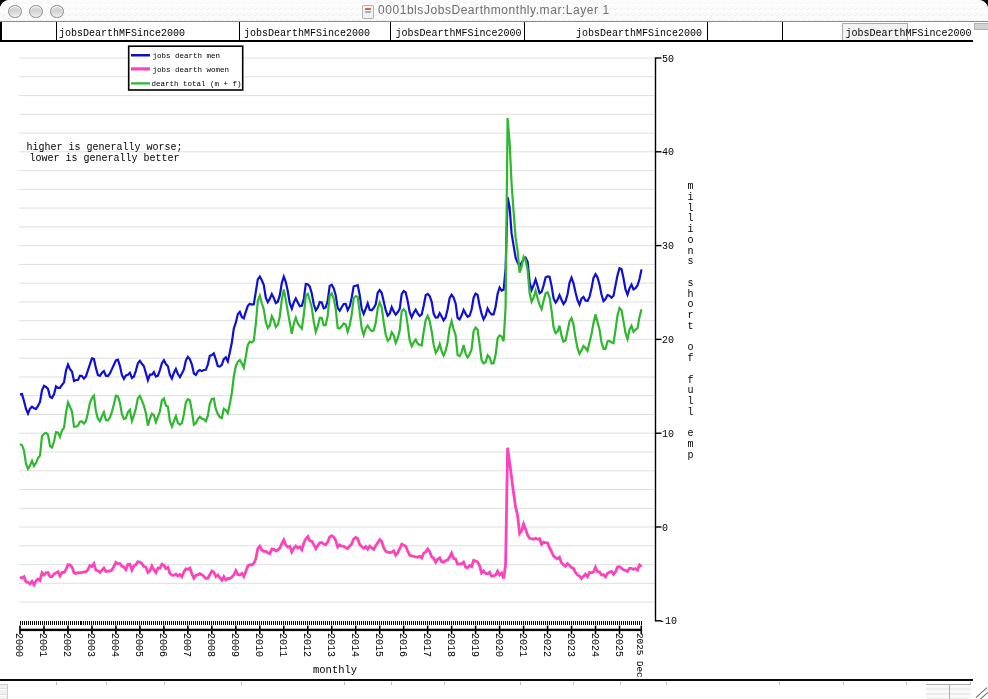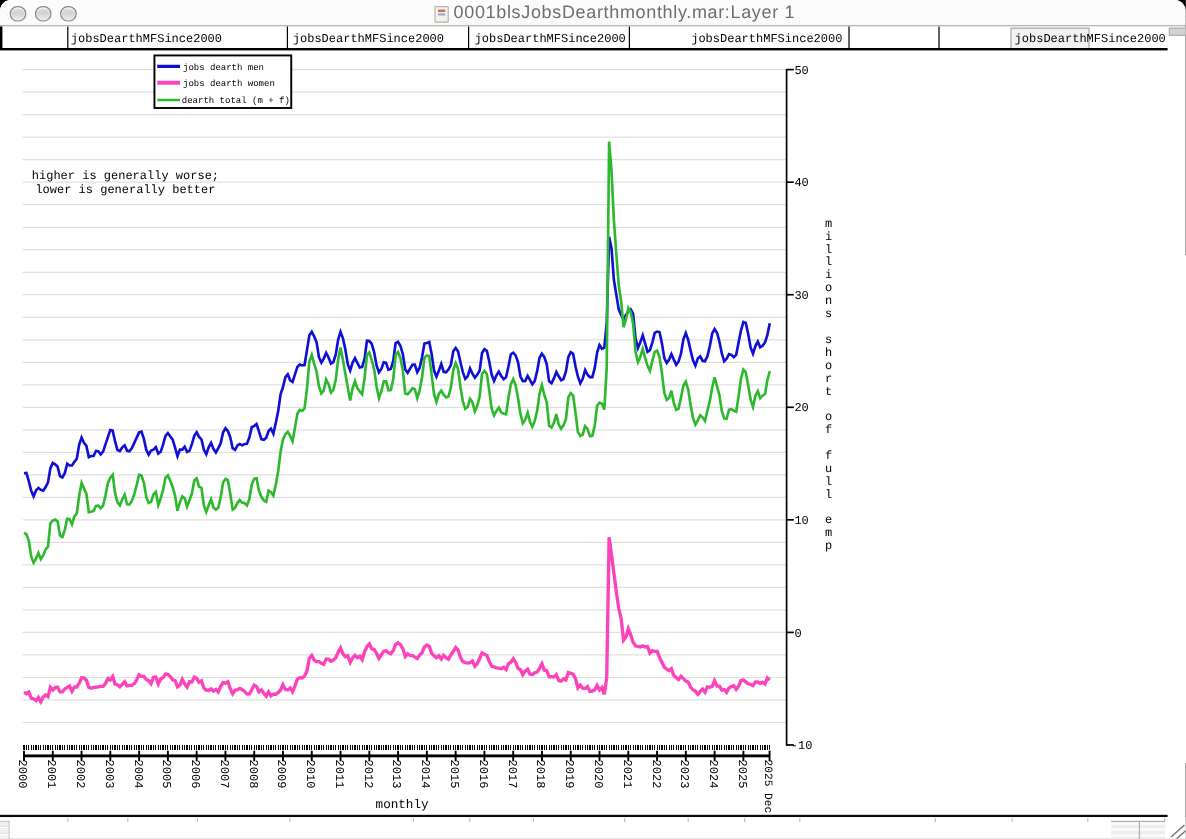--- a/index.html
+++ b/index.html
@@ -1,19 +1,19 @@
 <!DOCTYPE html>
 <html><head><meta charset="utf-8"><style>
 html,body{margin:0;padding:0;width:988px;height:699px;background:#000;overflow:hidden}
 #win{position:absolute;left:0;top:0;width:988px;height:699px;background:#fff;border-radius:9px 9px 0 0;overflow:hidden;font-family:"Liberation Sans",sans-serif}
 #titlebar{position:absolute;left:0;top:0;width:988px;height:21px;background:repeating-radial-gradient(circle at 3px 2px,rgba(255,255,255,0.85) 0 0.7px,rgba(255,255,255,0) 1.6px),repeating-radial-gradient(circle at 1px 5px,rgba(255,255,255,0.7) 0 0.6px,rgba(255,255,255,0) 1.5px),linear-gradient(#f0f0f0,#e8e8e8 55%,#e0e0e0);background-size:6px 6px,6px 6px,auto;border-bottom:1px solid #8b8b8b;border-radius:9px 9px 0 0}
 .orb{position:absolute;top:4.5px;width:11.6px;height:11.6px;border-radius:50%;border:1.3px solid #898989;background:linear-gradient(#dedede,#d2d2d2 45%,#efefef);box-shadow:inset 0 1px 1px rgba(255,255,255,0.9)}
 #ticon{position:absolute;left:362px;top:5px;width:10px;height:12px;background:#f4f1ee;border:1px solid #b9b2aa;border-radius:1px}
 #ticon:after{content:"";position:absolute;left:1.5px;top:2px;width:6px;height:1.5px;background:#cf6a4f;box-shadow:0 3px 0 #9db3c8}
-#ttext{position:absolute;left:378px;top:0;width:260px;height:21px;line-height:21px;font-size:15px;color:#6e6e6e;white-space:nowrap;letter-spacing:0.55px}
+#ttext{position:absolute;left:378px;top:0;width:260px;height:21px;line-height:21px;font-size:12px;color:#6e6e6e;white-space:nowrap;letter-spacing:0.55px}
 #tabrow{position:absolute;left:0;top:22px;width:901px;height:18.5px;background:#fff}
 #tabrow .sep{position:absolute;top:0;width:1.2px;height:18.5px;background:#000}
 #tabrow .lab{position:absolute;top:6px;font-family:"Liberation Mono",monospace;font-size:10px;color:#000;white-space:nowrap}
 #tabunder{position:absolute;left:0;top:40.4px;width:972.5px;height:2.1px;background:#000}
 #cellbox{position:absolute;left:842px;top:0.5px;width:64px;height:16.5px;border:1px solid #a9a9a9;background:#f2f2f2}
 #tabedge{position:absolute;left:0;top:22px;width:1.8px;height:18.5px;background:#000}
 #botline{position:absolute;left:0;top:679.3px;width:973px;height:1.8px;background:#0a0a0a}
 #botstrip{position:absolute;left:0;top:681px;width:988px;height:18px;background:#fff}
 .bt{position:absolute;top:681.5px;width:1px;height:3.5px;background:#bbb}
 #blwidget{position:absolute;left:0;top:684.3px;width:7px;height:14.7px;background:#f1f1f1;border:1px solid #ccc;border-left:none}

